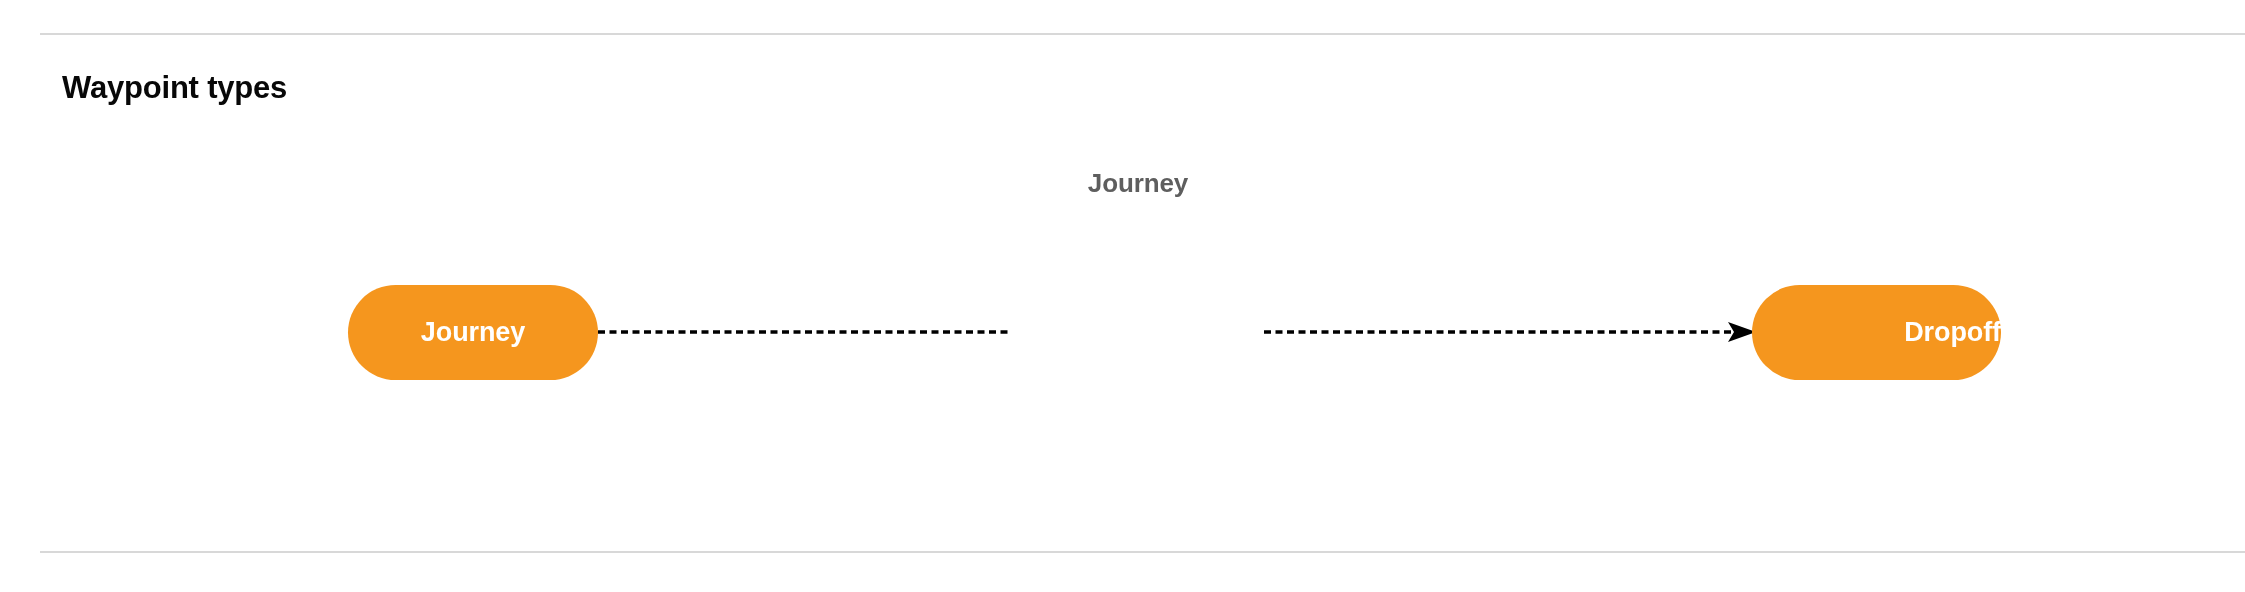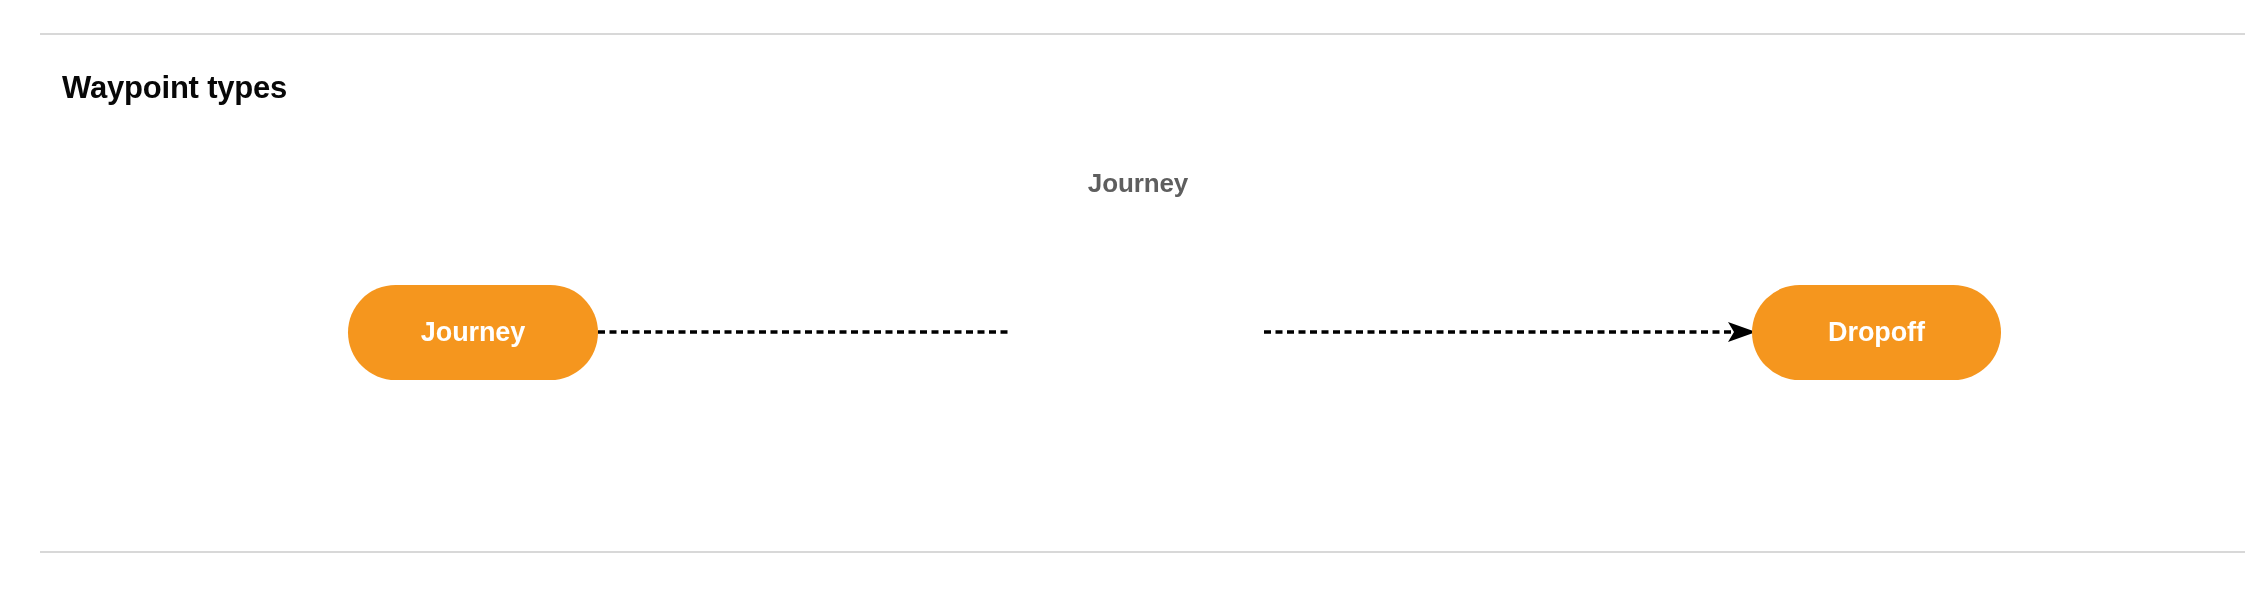--- a/index.html
+++ b/index.html
@@ -89,20 +89,21 @@
   .node-dropoff {
     left: 1752px;
     top: 285px;
     width: 249px;
     height: 95px;
     background: #F5961E;
     color: #ffffff;
     font-size: 27px;
     font-weight: bold;
     letter-spacing: -0.1px;
+    justify-content: flex-end;
   }
 
   .node-intermediate {
     left: 1010px;
     top: 285px;
     width: 256px;
     height: 95px;
     background: #ffffff;
     border: 3px solid #1a9ae0;
     color: #9b9b9b;

